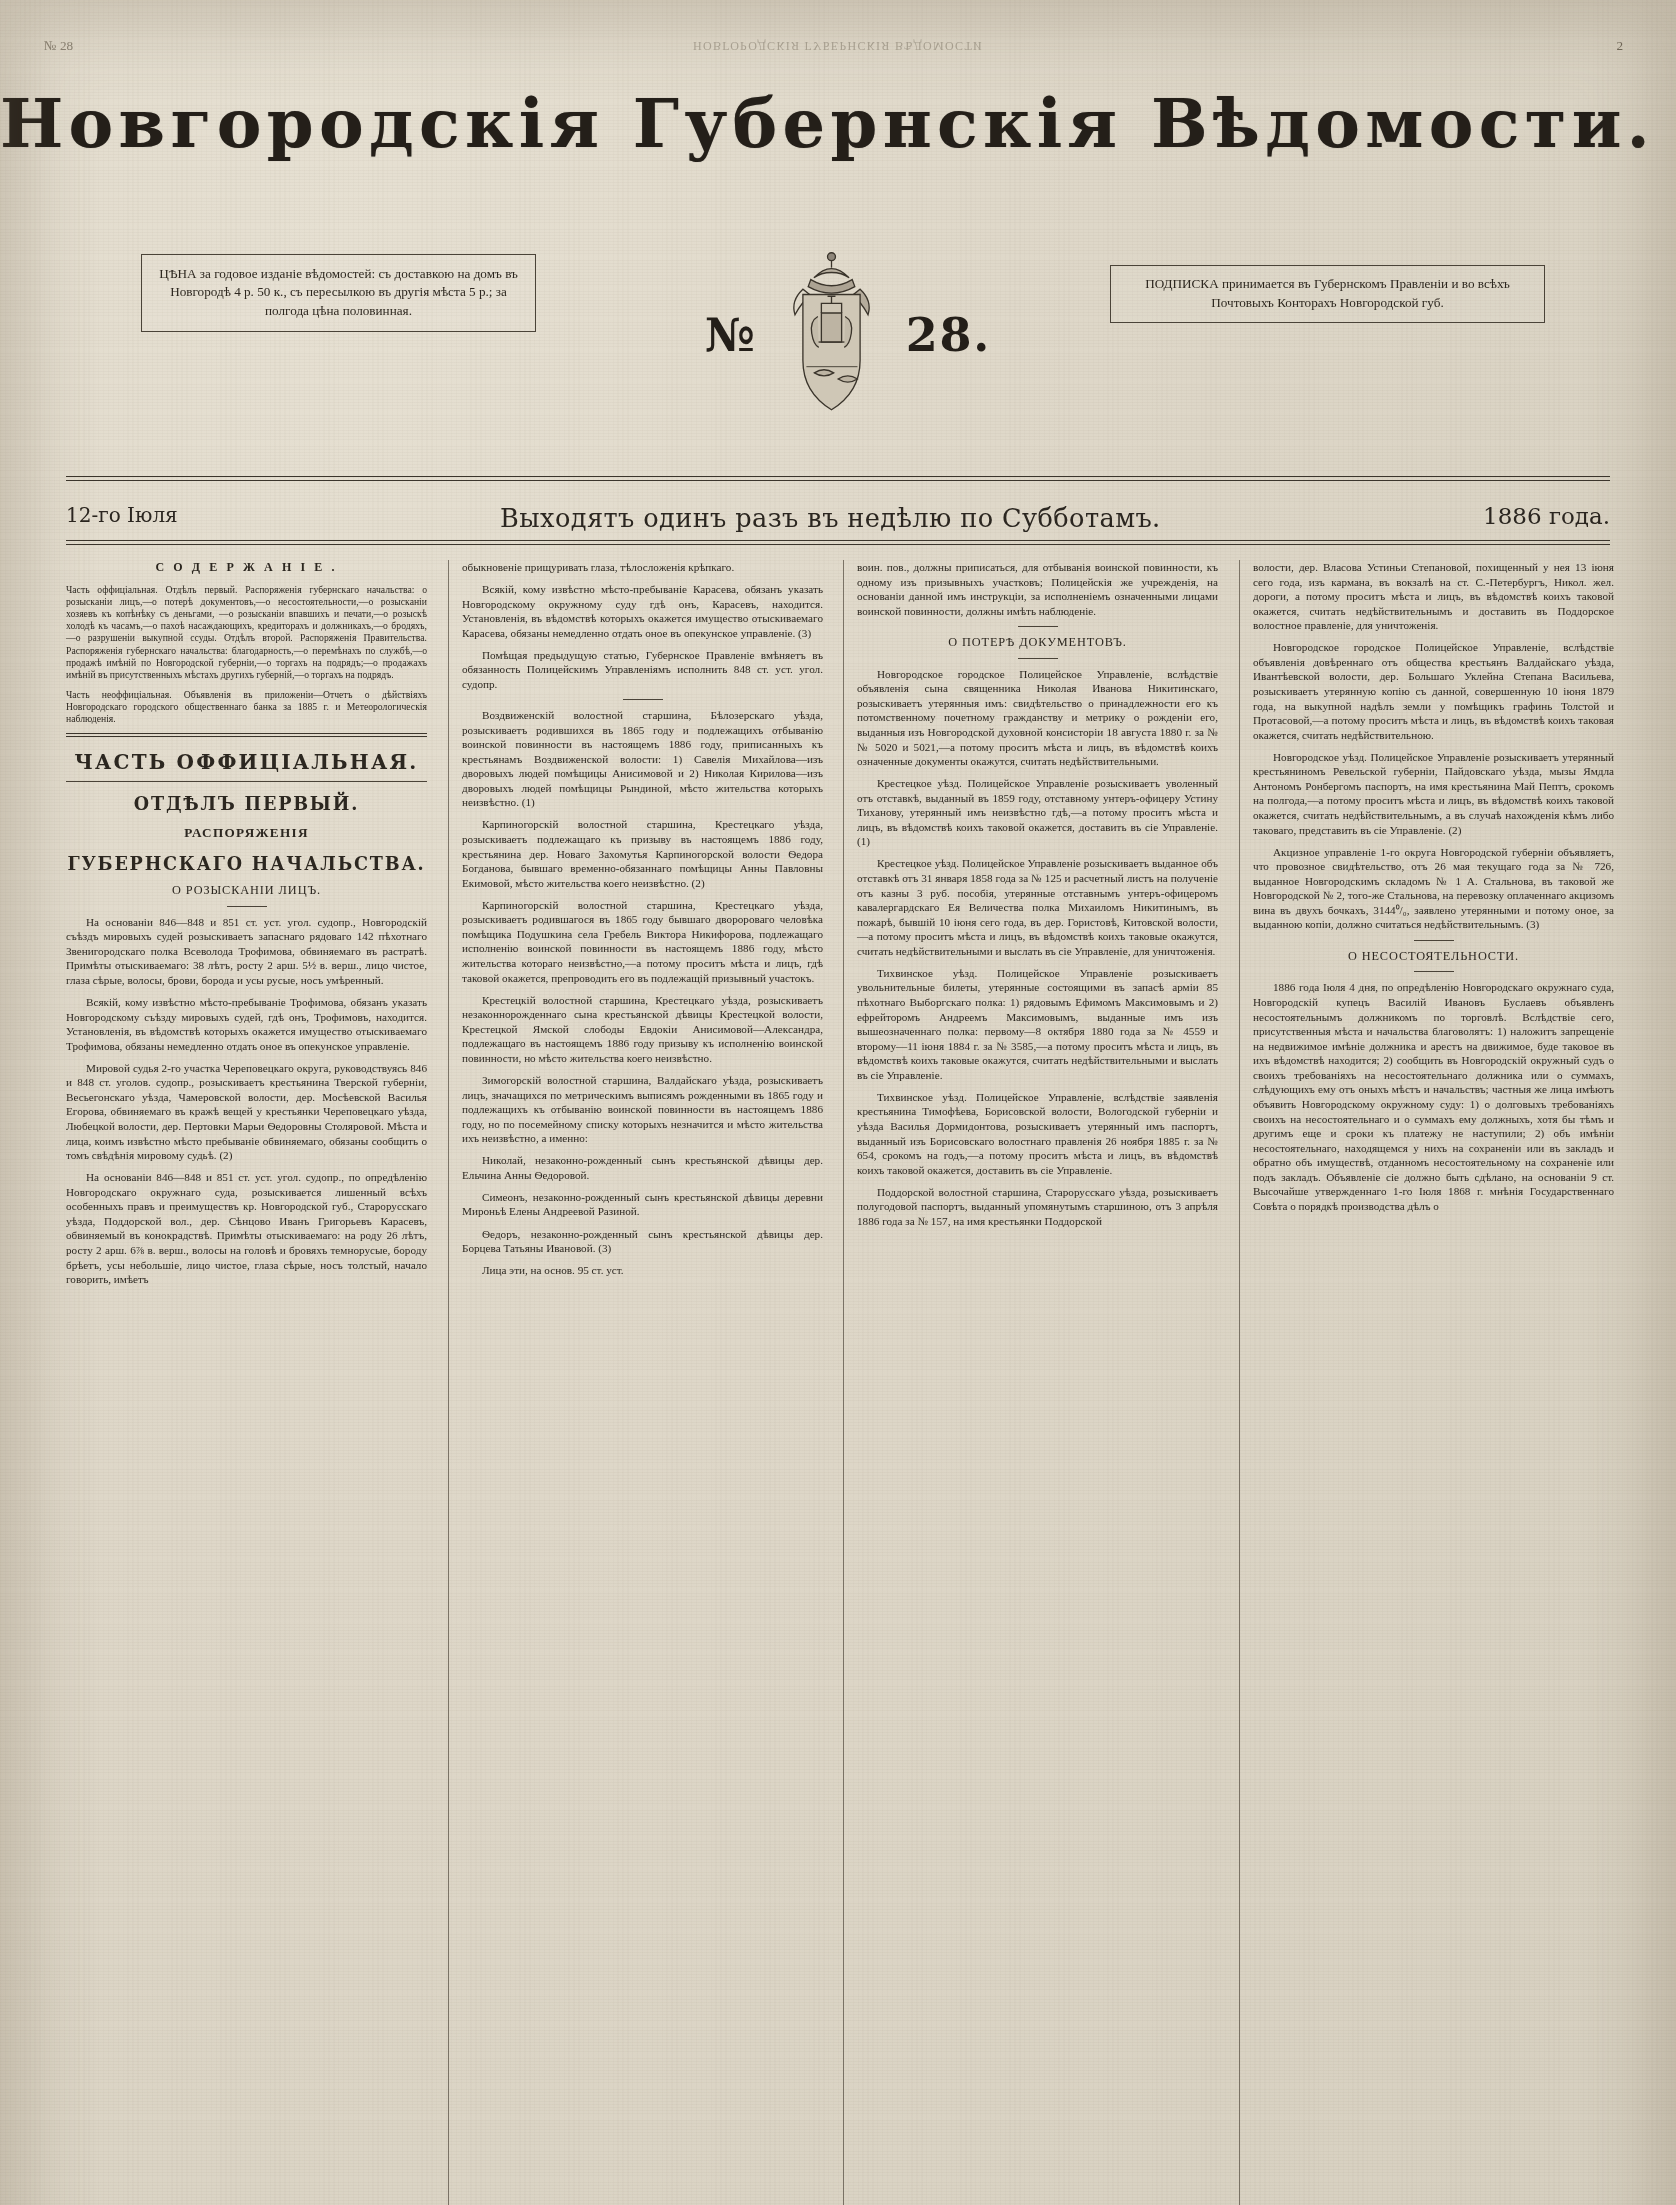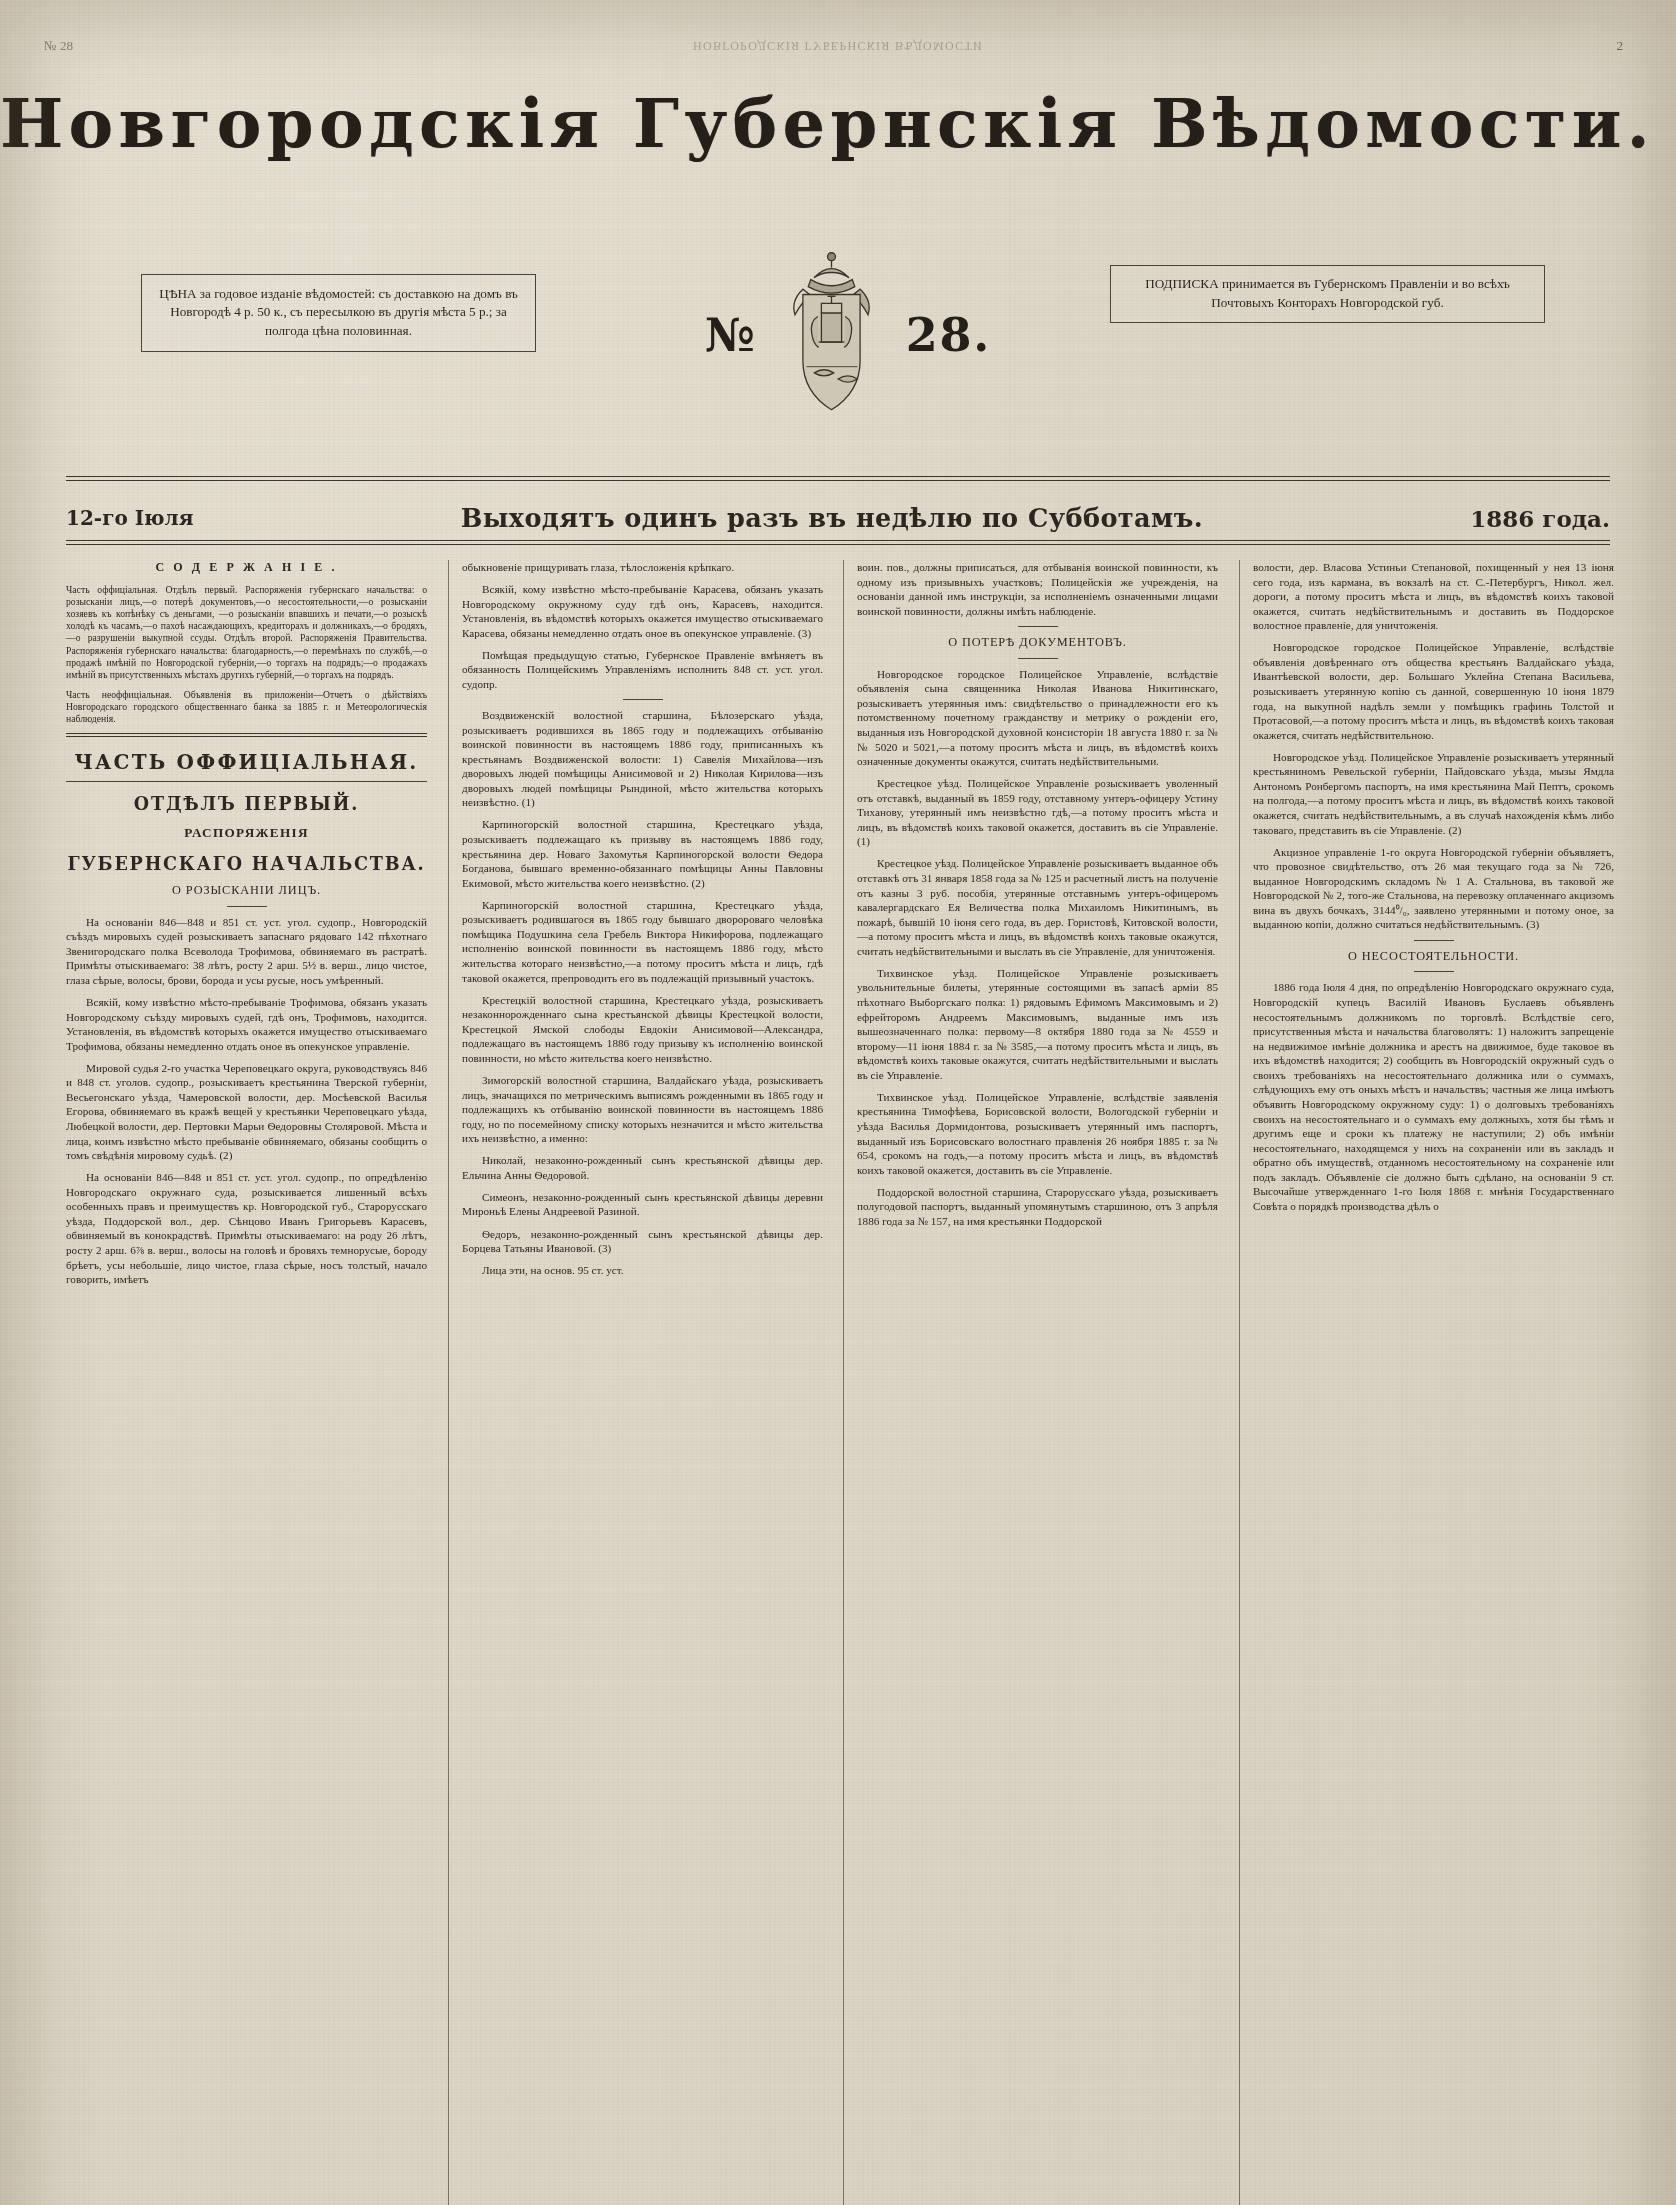--- a/index.html
+++ b/index.html
@@ -63,21 +63,21 @@
   .box{
     position:absolute;
     border:1.3px double #4a4338;
     padding:9.7px 11.5px;
     font-size:13.2px;
     line-height:1.42;
     text-align:center;
     color:#2d271f;
     background:rgba(255,255,255,.05);
   }
-  .box.left{left:141px;top:27px;width:370px;}
+  .box.left{left:141px;top:7px;width:370px;}
   .box.right{right:131px;top:17.6px;width:410px;}
   .numwrap{
     position:absolute;left:10px;width:1676px;top:0;text-align:center;
   }
   .numtxt{
     display:inline-block;
     font-family:"DejaVu Serif", serif;
     font-weight:bold;font-size:46px;letter-spacing:1.8px;
     vertical-align:middle;
     color:#241f19;
@@ -93,23 +93,23 @@
 
   
   .rule{
     position:absolute;left:66px;width:1544px;
     border-top:1.3px solid #3b352c;
     border-bottom:0.4px solid #3b352c;
     height:2.6px;
   }
   .issueline{
     position:absolute;left:66px;width:1544px;top:503px;
-    display:flex;align-items:center;justify-content:space-between;
+    display:flex;align-items:flex-start;justify-content:space-between;
     font-family:"DejaVu Serif",serif;
-    font-weight:bold;
+    font-weight:normal;
   }
   .issueline .dt{font-size:20px;}
   .issueline .mid{font-size:25.6px;letter-spacing:0.4px;}
   .issueline .yr{font-size:23px;}
 
   
   .cols{
     position:absolute;top:560px;left:66px;width:1544px;height:1919px;
   }
   .col{

